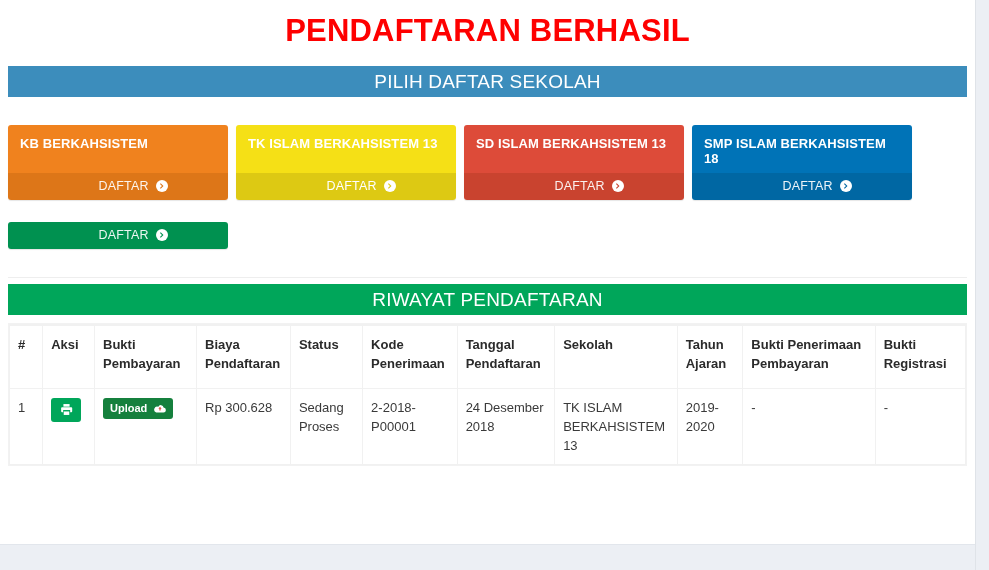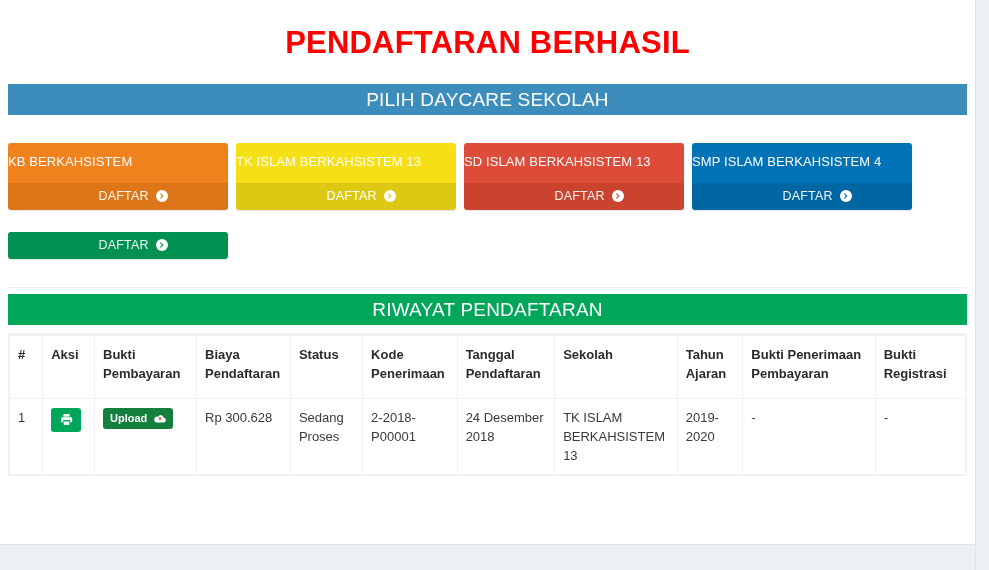--- a/index.html
+++ b/index.html
@@ -34,21 +34,21 @@
     top: 0;
     width: 975px;
     height: 570px;
     background: #ffffff;
     overflow: hidden;
     box-sizing: border-box;
   }
 
   
   #page-title {
-    margin: 12px;
+    margin: 0;
     padding: 0;
     height: 60px;
     line-height: 62px;
     text-align: center;
     font-size: 31px;
     font-weight: bold;
     letter-spacing: .2px;
     color: #fe0000;
   }
 
@@ -78,25 +78,25 @@
   .jenjang-card {
     width: 220px;
     margin-bottom: 22px;
     border-radius: 3px;
     overflow: hidden;
     box-shadow: 0 1px 1px rgba(0,0,0,.10);
     cursor: pointer;
     user-select: none;
   }
   .jenjang-card .card-body {
-    height: 40px;
-    padding: 11px 12px 0 0;
+    height: 48px;
+    padding: 11px 12px 0 12px;
     box-sizing: border-box;
     font-size: 13px;
-    font-weight: 400;
+    font-weight: 700;
     letter-spacing: .1px;
     color: #ffffff;
     line-height: 15px;
   }
   .jenjang-card .card-footer {
     height: 27px;
     line-height: 27px;
     text-align: center;
     font-size: 12.5px;
     color: rgba(255,255,255,.92);
@@ -219,21 +219,21 @@
     box-sizing: border-box;
   }
 </style>
 </head>
 <body>
 
 <div id="page">
 
   <h1 id="page-title">PENDAFTARAN BERHASIL</h1>
 
-  <div class="section-banner banner-blue">PILIH DAYCARE SEKOLAH</div>
+  <div class="section-banner banner-blue">PILIH DAFTAR SEKOLAH</div>
 
   <div id="jenjang-grid">
 
     <div class="jenjang-card c-orange">
       <div class="card-body">KB BERKAHSISTEM</div>
       <div class="card-footer">
         <span>DAFTAR</span>
         <span class="arrow-icon">
           <svg width="12" height="12" viewBox="0 0 16 16">
               <circle cx="8" cy="8" r="8" fill="#ffffff"></circle>
@@ -263,21 +263,21 @@
         <span class="arrow-icon">
           <svg width="12" height="12" viewBox="0 0 16 16">
               <circle cx="8" cy="8" r="8" fill="#ffffff"></circle>
               <path d="M6.3 4.4 L10 8 L6.3 11.6 L5.3 10.6 L8 8 L5.3 5.4 Z" fill="#c9432f"></path>
             </svg>
         </span>
       </div>
     </div>
 
     <div class="jenjang-card c-blue">
-      <div class="card-body">SMP ISLAM BERKAHSISTEM 4</div>
+      <div class="card-body">SMP ISLAM BERKAHSISTEM 18</div>
       <div class="card-footer">
         <span>DAFTAR</span>
         <span class="arrow-icon">
           <svg width="12" height="12" viewBox="0 0 16 16">
               <circle cx="8" cy="8" r="8" fill="#ffffff"></circle>
               <path d="M6.3 4.4 L10 8 L6.3 11.6 L5.3 10.6 L8 8 L5.3 5.4 Z" fill="#0067a3"></path>
             </svg>
         </span>
       </div>
     </div>

